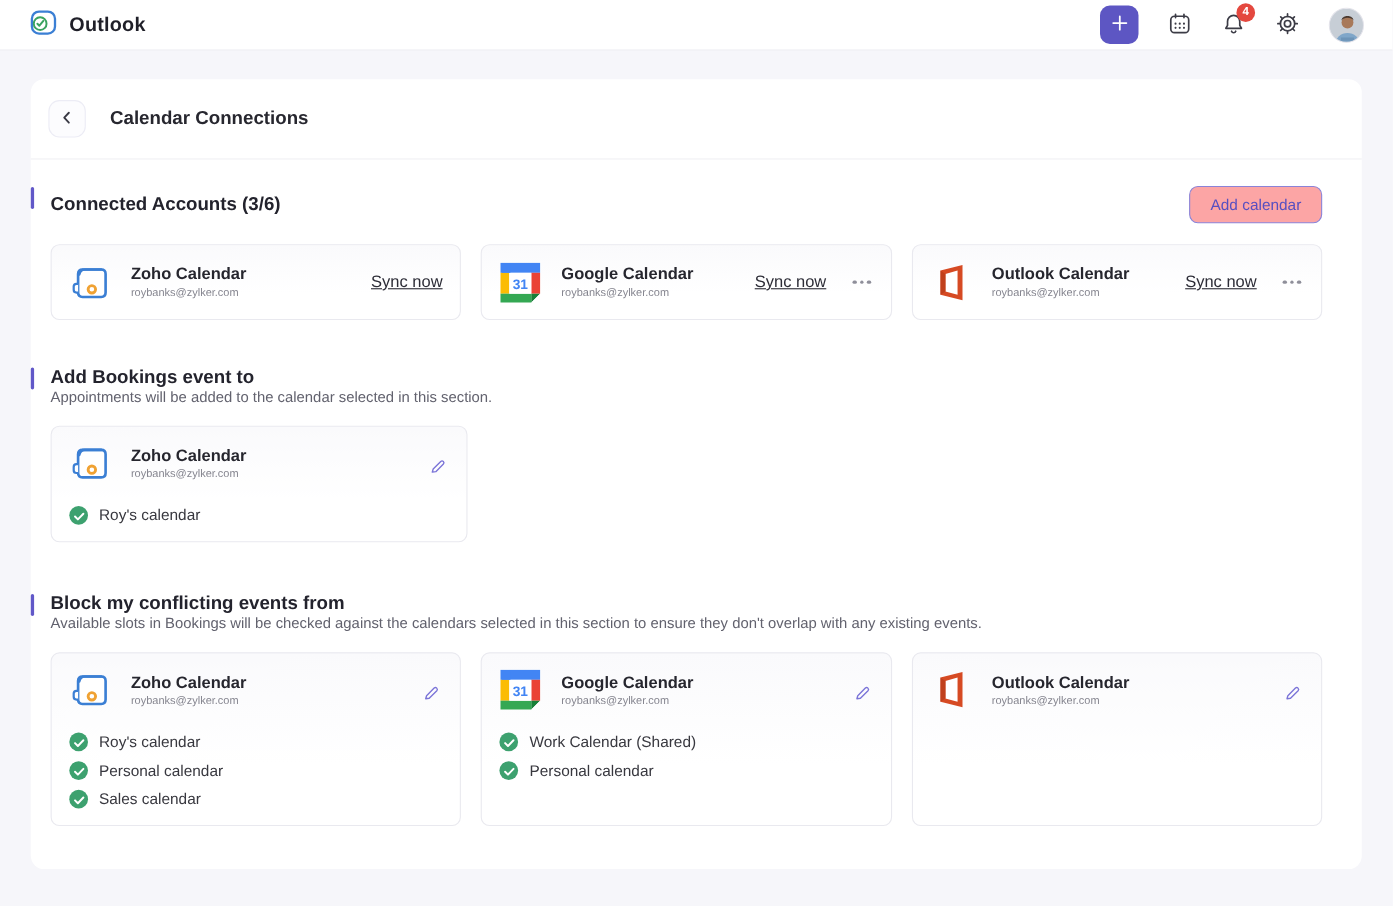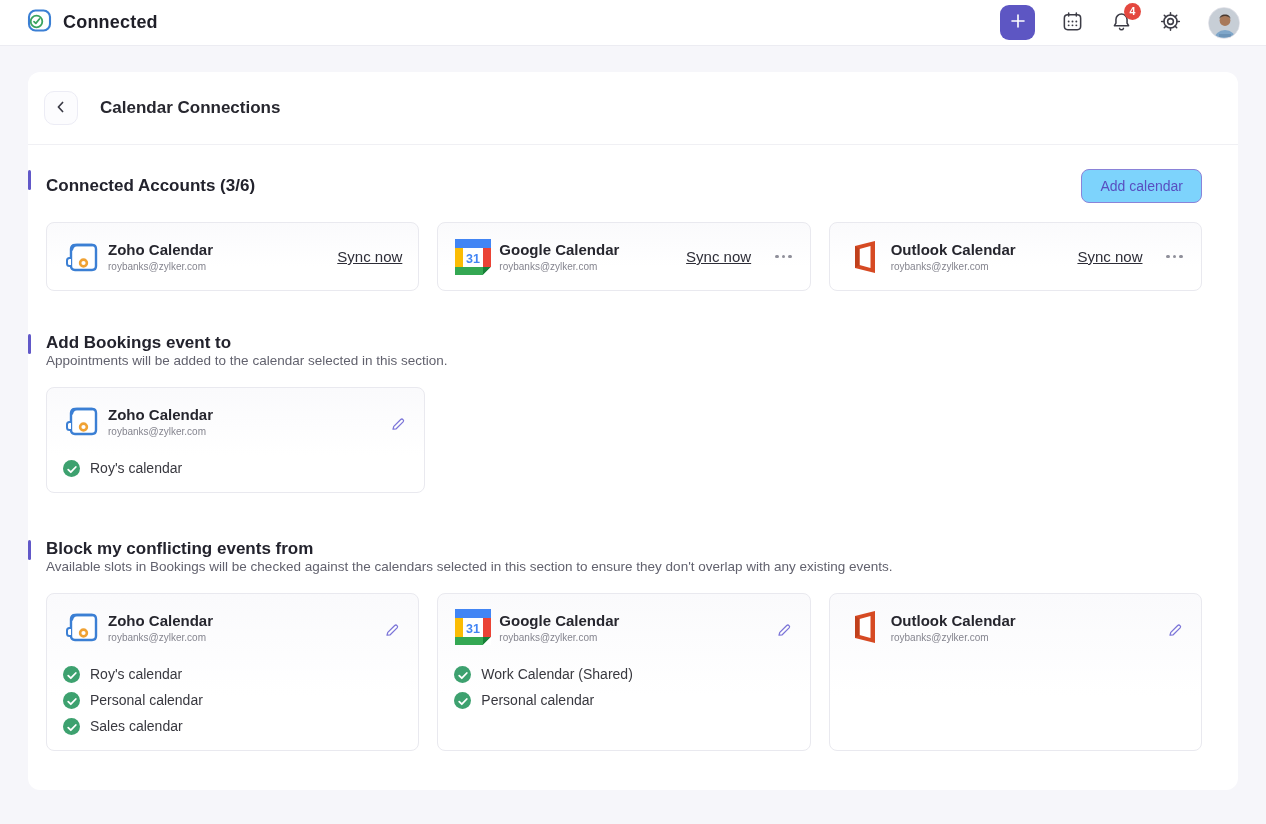--- a/index.html
+++ b/index.html
@@ -31,33 +31,33 @@
   .page-title { font-size:17px; font-weight:700; color:#27272f; }
   .panel-body { padding:0 36px 30px 0; }
 
   
   .sec-head { position:relative; padding-left:18px; display:flex; align-items:center; }
   .accent-bar { position:absolute; left:0; top:1px; width:3px; height:20px; background:#6158c8; border-radius:2px; }
   .sec-title { font-size:17px; font-weight:700; color:#23232d; }
   .sec-desc { margin:0 0 0 18px; font-size:13.5px; color:#62626e; }
   .sec1 { margin-top:24px; }
   .sec1 .sec-head { justify-content:space-between; }
-  .add-btn { border:1px solid #8a83d8; background:#7dd3fc; color:#584fc0; font-size:14px;
+  .add-btn { border:1px solid #8a83d8; background:#fca5a5; color:#584fc0; font-size:14px;
     padding:8px 18px; border-radius:8px; cursor:pointer; font-family:inherit; }
   .sec2 { margin-top:42px; }
   .sec3 { margin-top:46px; }
 
   .cards-row { display:flex; gap:18px; margin:19px 0 0 18px; }
   .card { flex:1; border:1px solid #e9e9ef; border-radius:8px;
     background:linear-gradient(180deg,#fafafc 0%, #ffffff 65%); }
   .one-third { width:calc((100% - 36px)/3); margin:19px 0 0 18px; }
 
   
   .acct-card { display:flex; align-items:center; padding:14px 16px; min-height:69px; }
-  .cal-txt { margin-left:7px; }
+  .cal-txt { margin-left:18px; }
   .cal-name { font-size:15px; font-weight:700; color:#26262e; }
   .cal-email { font-size:10px; color:#85858f; margin-top:3px; }
   .acct-right { margin-left:auto; display:flex; align-items:center; gap:22px; }
   .sync-link { font-size:15px; color:#2d2d37; font-weight:500; cursor:pointer; background:none; border:none; font-family:inherit;text-decoration:underline; }
   .dots { display:flex; gap:3px; cursor:pointer; background:none; border:none; padding:4px 2px; }
   .dots i { width:3.5px; height:3.5px; border-radius:50%; background:#8f8f9a; display:block; }
 
   
   .sel-card { position:relative; padding-bottom:12px; }
   .sel-head { display:flex; align-items:center; padding:14px 16px 10px; }
@@ -109,21 +109,21 @@
 
 <header class="topbar">
   <div class="brand">
     <span>
       <svg width="27" height="27" viewBox="0 0 27 27">
         <rect x="3" y="3.5" width="21" height="20" rx="6.5" fill="none" stroke="#3b7fd4" stroke-width="2.1"></rect>
         <circle cx="10.5" cy="14.5" r="5.8" fill="#fff" stroke="#3aa35f" stroke-width="1.8"></circle>
         <path d="M8 14.6 l1.8 1.8 L13.4 12" fill="none" stroke="#3aa35f" stroke-width="1.8" stroke-linecap="round" stroke-linejoin="round"></path>
       </svg>
     </span>
-    <span class="brand-title">Connected</span>
+    <span class="brand-title">Outlook</span>
   </div>
 
   <div class="top-actions">
     <button class="plus-btn">
       <span>
         <svg width="18" height="18" viewBox="0 0 18 18">
             <path d="M9 3v12 M3 9h12" stroke="#fff" stroke-width="1.6" stroke-linecap="round"></path>
           </svg>
       </span>
     </button>

